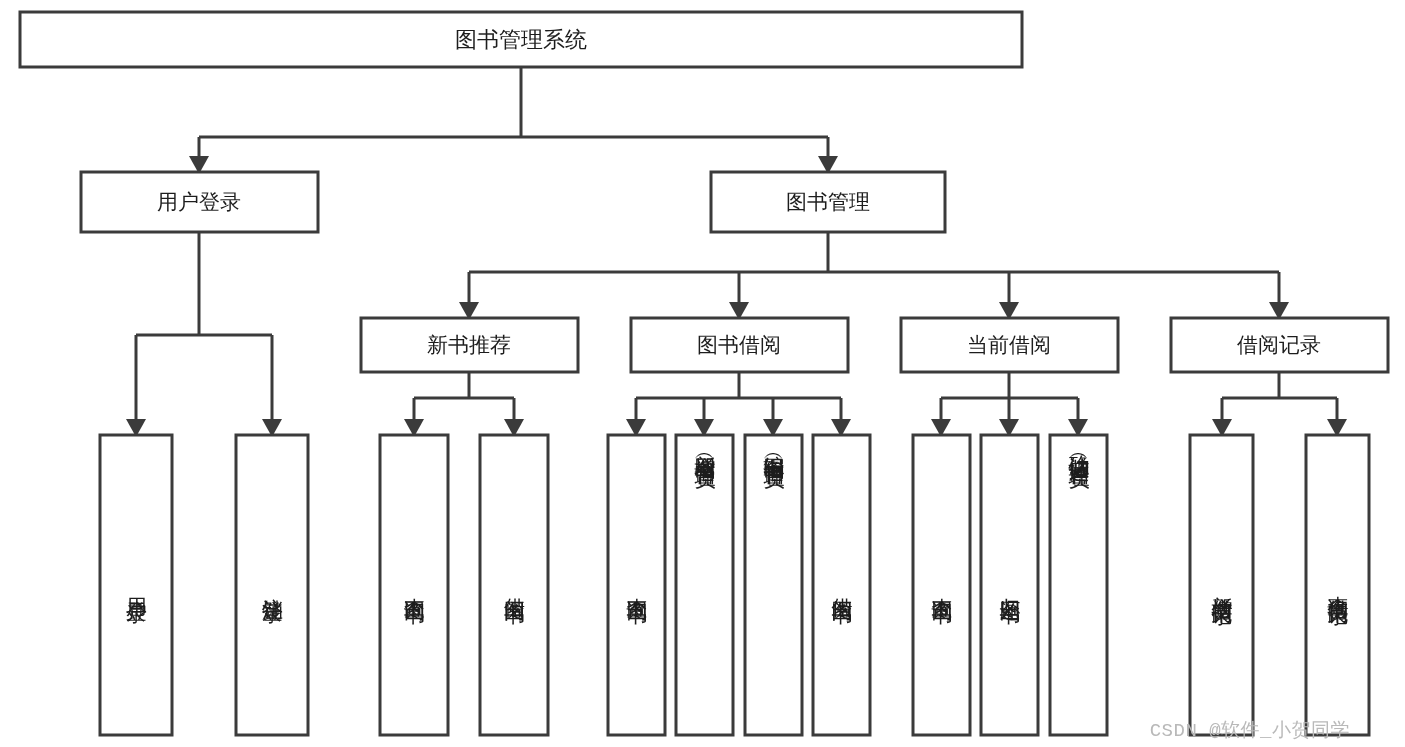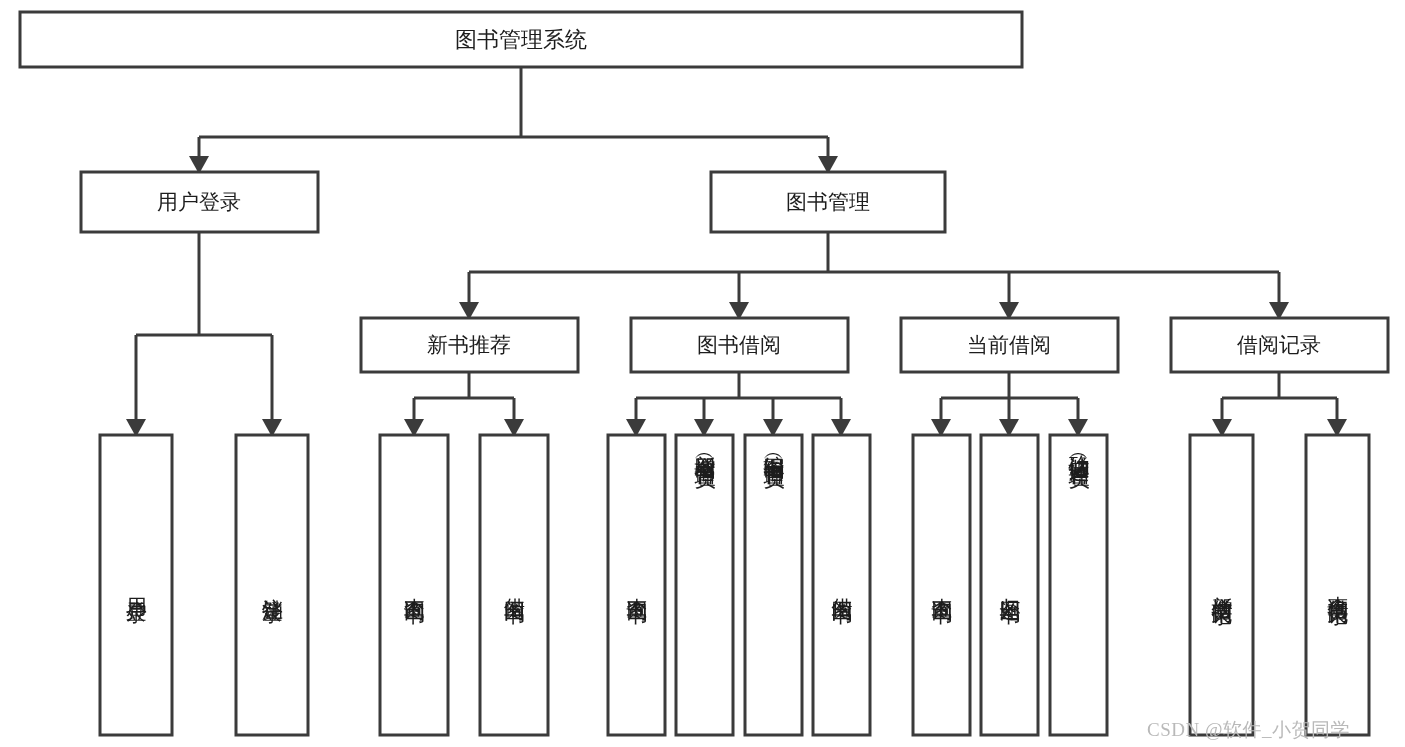--- a/index.html
+++ b/index.html
@@ -72,21 +72,21 @@
     font-size: 21px;
     line-height: 1.18;
     letter-spacing: 2px;
     color: #1d1d1d;
     white-space: nowrap;
   }
   .watermark {
     position: absolute;
     right: 8px;
     bottom: 4px;
-    font-family: Liberation Serif, serif;
+    font-family: Liberation Mono, monospace;
     font-size: 19px;
     color: #b9b9b9;
     letter-spacing: 0.5px;
     white-space: nowrap;
   }
 </style>
 </head>
 <body>
 
 <div id="diagram-root">

